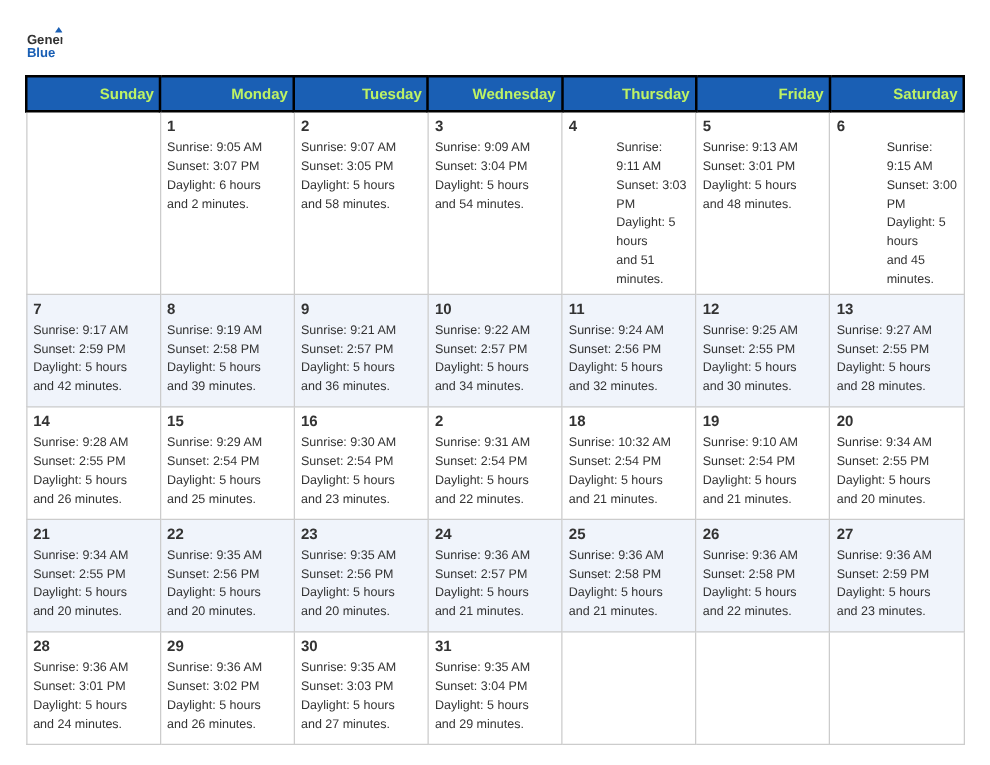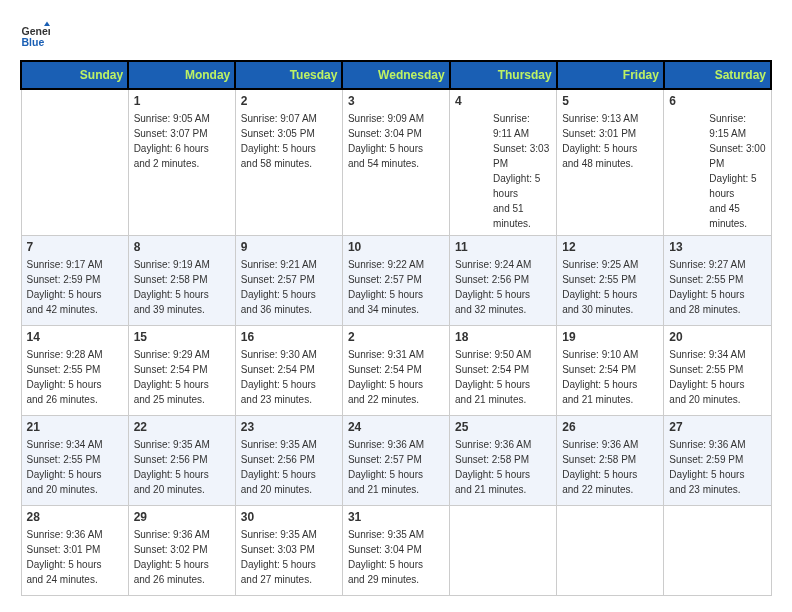--- a/index.html
+++ b/index.html
@@ -226,21 +226,21 @@
         </td>
         <td>
           <span class="day-num">2</span>
           <div class="day-info" style="white-space: pre-line;">Sunrise: 9:31 AM
 Sunset: 2:54 PM
 Daylight: 5 hours
 and 22 minutes.</div>
         </td>
         <td>
           <span class="day-num">18</span>
-          <div class="day-info" style="white-space: pre-line;">Sunrise: 9:50 AM
+          <div class="day-info" style="white-space: pre-line;">Sunrise: 10:32 AM
 Sunset: 2:54 PM
 Daylight: 5 hours
 and 21 minutes.</div>
         </td>
         <td>
           <span class="day-num">19</span>
           <div class="day-info" style="white-space: pre-line;">Sunrise: 9:10 AM
 Sunset: 2:54 PM
 Daylight: 5 hours
 and 21 minutes.</div>

